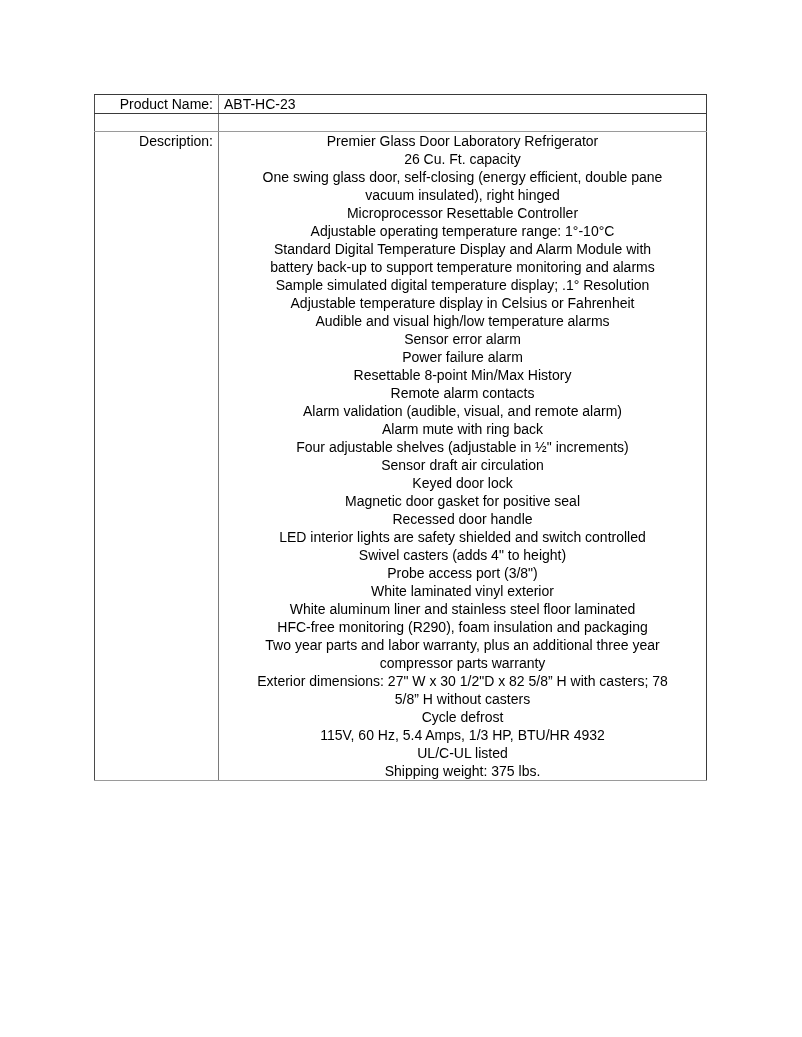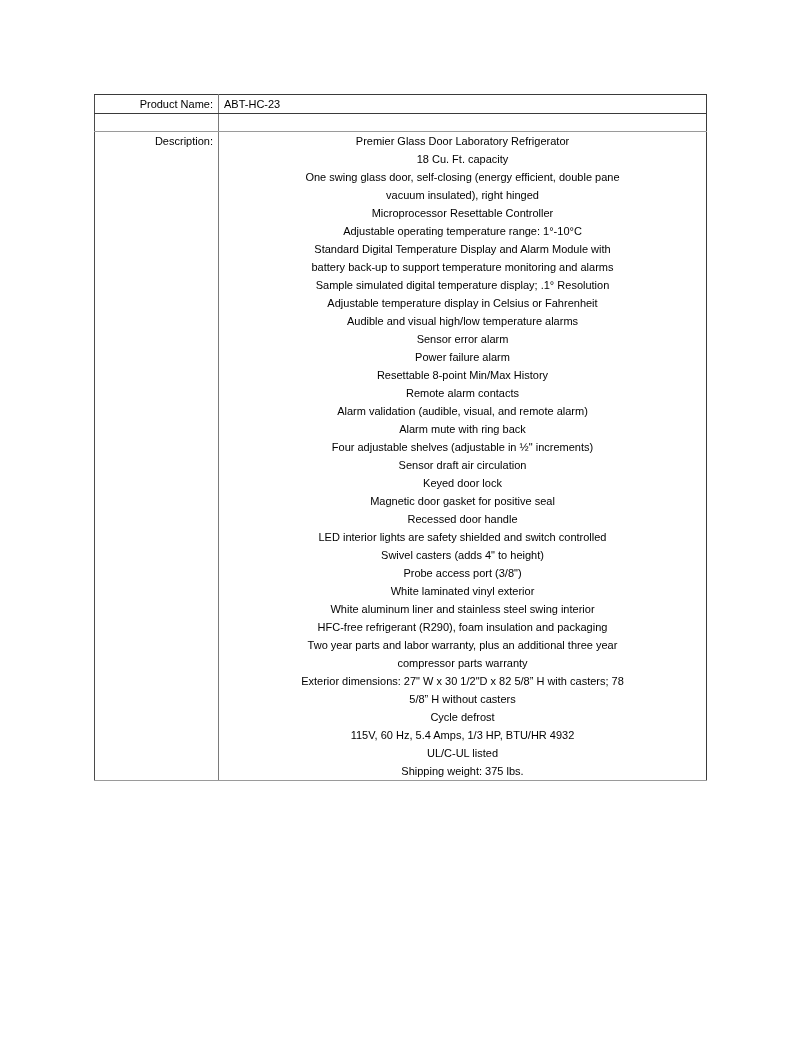--- a/index.html
+++ b/index.html
@@ -13,21 +13,21 @@
       position: relative;
       font-family: "Liberation Sans", sans-serif;
       color: #000000;
     }
     .spec-table {
       position: absolute;
       left: 94px;
       top: 94px;
       width: 613px;
       border-collapse: collapse;
-      font-size: 11px;
+      font-size: 14px;
       line-height: 18px;
       border-radius: 24px;
     }
     .spec-table td {
       padding: 0 5px;
       vertical-align: top;
     }
     .label-cell {
       width: 113px;
       text-align: right;
@@ -70,21 +70,21 @@
       <td class="value-cell">ABT-HC-23</td>
     </tr>
     <tr class="row-blank">
       <td class="label-cell"></td>
       <td class="value-cell"></td>
     </tr>
     <tr class="row-desc">
       <td class="label-cell">Description:</td>
       <td class="value-cell">
         <span class="desc-line">Premier Glass Door Laboratory Refrigerator</span>
-        <span class="desc-line">18 Cu. Ft. capacity</span>
+        <span class="desc-line">26 Cu. Ft. capacity</span>
         <span class="desc-line">One swing glass door, self-closing (energy efficient, double pane</span>
         <span class="desc-line">vacuum insulated), right hinged</span>
         <span class="desc-line">Microprocessor Resettable Controller</span>
         <span class="desc-line">Adjustable operating temperature range: 1°-10°C</span>
         <span class="desc-line">Standard Digital Temperature Display and Alarm Module with</span>
         <span class="desc-line">battery back-up to support temperature monitoring and alarms</span>
         <span class="desc-line">Sample simulated digital temperature display; .1° Resolution</span>
         <span class="desc-line">Adjustable temperature display in Celsius or Fahrenheit</span>
         <span class="desc-line">Audible and visual high/low temperature alarms</span>
         <span class="desc-line">Sensor error alarm</span>
@@ -95,22 +95,22 @@
         <span class="desc-line">Alarm mute with ring back</span>
         <span class="desc-line">Four adjustable shelves (adjustable in ½" increments)</span>
         <span class="desc-line">Sensor draft air circulation</span>
         <span class="desc-line">Keyed door lock</span>
         <span class="desc-line">Magnetic door gasket for positive seal</span>
         <span class="desc-line">Recessed door handle</span>
         <span class="desc-line">LED interior lights are safety shielded and switch controlled</span>
         <span class="desc-line">Swivel casters (adds 4" to height)</span>
         <span class="desc-line">Probe access port (3/8")</span>
         <span class="desc-line">White laminated vinyl exterior</span>
-        <span class="desc-line">White aluminum liner and stainless steel swing interior</span>
-        <span class="desc-line">HFC-free refrigerant (R290), foam insulation and packaging</span>
+        <span class="desc-line">White aluminum liner and stainless steel floor laminated</span>
+        <span class="desc-line">HFC-free monitoring (R290), foam insulation and packaging</span>
         <span class="desc-line">Two year parts and labor warranty, plus an additional three year</span>
         <span class="desc-line">compressor parts warranty</span>
         <span class="desc-line">Exterior dimensions: 27" W x 30 1/2"D x 82 5/8” H with casters; 78</span>
         <span class="desc-line">5/8” H without casters</span>
         <span class="desc-line">Cycle defrost</span>
         <span class="desc-line">115V, 60 Hz, 5.4 Amps, 1/3 HP, BTU/HR 4932</span>
         <span class="desc-line">UL/C-UL listed</span>
         <span class="desc-line">Shipping weight: 375 lbs.</span>
       </td>
     </tr>

